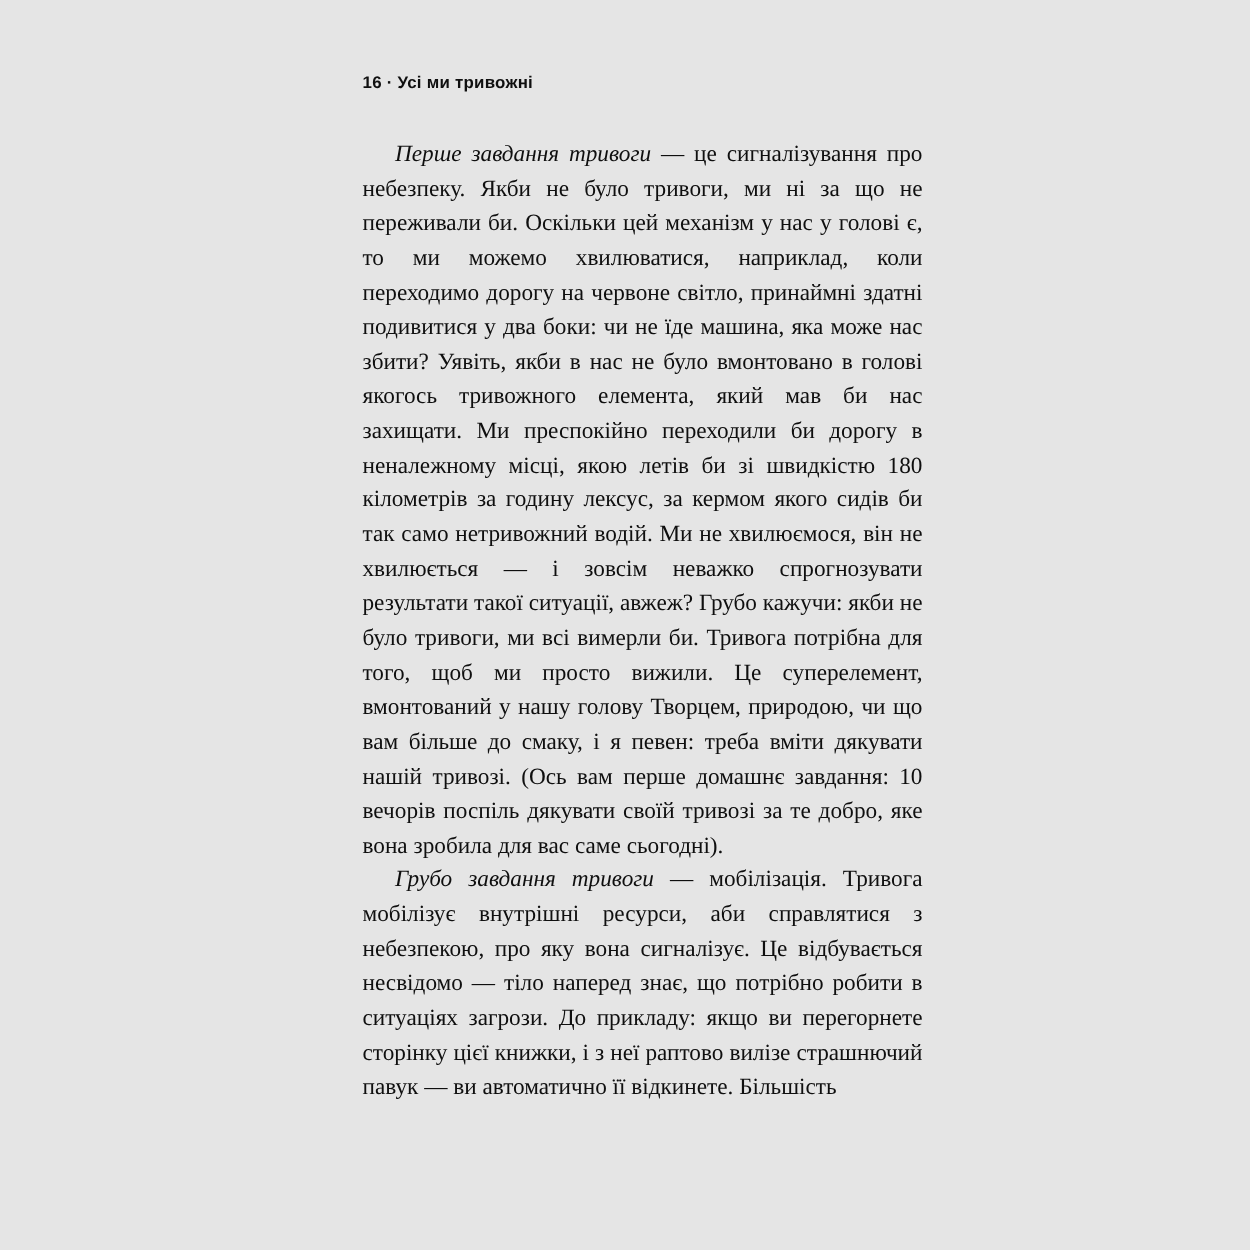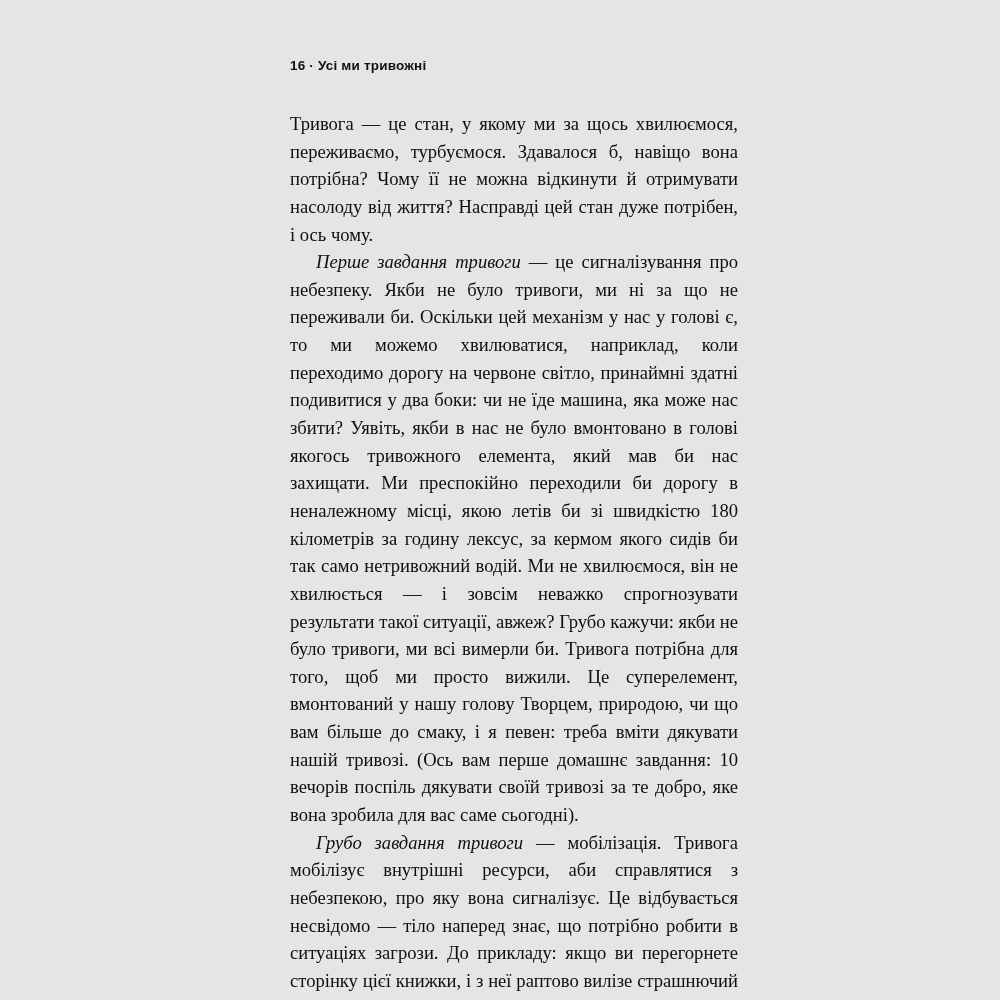--- a/index.html
+++ b/index.html
@@ -70,23 +70,20 @@
 </head>
 <body>
 
 <div class="page">
 
   <div class="running-head">16 · Усі ми тривожні</div>
 
   <div class="content">
 
 
-    <p class="body-par">
-      <span>Тривога — це стан, у якому ми за щось хвилюємося, переживаємо, турбуємося. Здавалося б, навіщо вона потрібна? Чому її не можна відкинути й отримувати насолоду від життя? Насправді цей стан дуже потрібен, і ось чому.</span>
-    </p>
 
     <p class="body-par indent">
       <em class="term">Перше завдання тривоги</em><span> — це сигналізування про небезпеку. Якби не було тривоги, ми ні за що не переживали би. Оскільки цей механізм у нас у голові є, то ми можемо хвилюватися, наприклад, коли переходимо дорогу на червоне світло, принаймні здатні подивитися у два боки: чи не їде машина, яка може нас збити? Уявіть, якби в нас не було вмонтовано в голові якогось тривожного елемента, який мав би нас захищати. Ми преспокійно переходили би дорогу в неналежному місці, якою летів би зі швидкістю 180 кілометрів за годину лексус, за кермом якого сидів би так само нетривожний водій. Ми не хвилюємося, він не хвилюється — і зовсім неважко спрогнозувати результати такої ситуації, авжеж? Грубо кажучи: якби не було тривоги, ми всі вимерли би. Тривога потрібна для того, щоб ми просто вижили. Це суперелемент, вмонтований у нашу голову Творцем, природою, чи що вам більше до смаку, і я певен: треба вміти дякувати нашій тривозі. (Ось вам перше домашнє завдання: 10 вечорів поспіль дякувати своїй тривозі за те добро, яке вона зробила для вас саме сьогодні).</span>
     </p>
 
     <p class="body-par indent">
       <em class="term">Грубо завдання тривоги</em><span> — мобілізація. Тривога мобілізує внутрішні ресурси, аби справлятися з небезпекою, про яку вона сигналізує. Це відбувається несвідомо — тіло наперед знає, що потрібно робити в ситуаціях загрози. До прикладу: якщо ви перегорнете сторінку цієї книжки, і з неї раптово вилізе страшнючий павук — ви автоматично її відкинете. Більшість</span>
     </p>
 
   </div>

